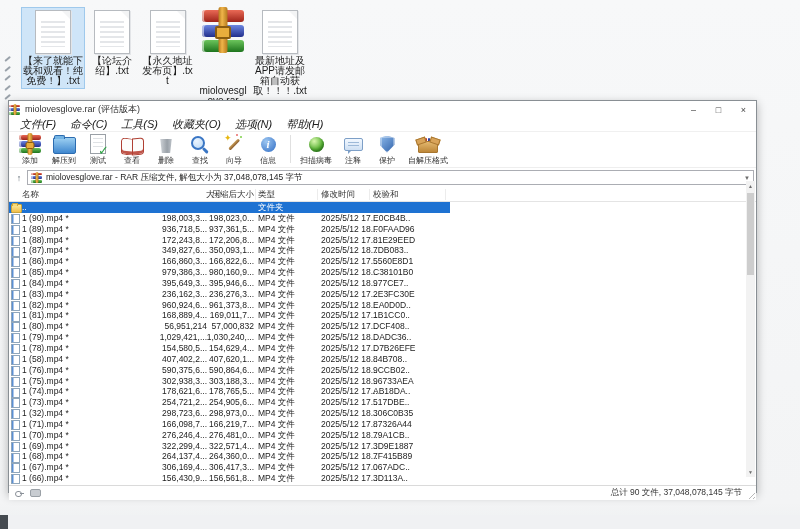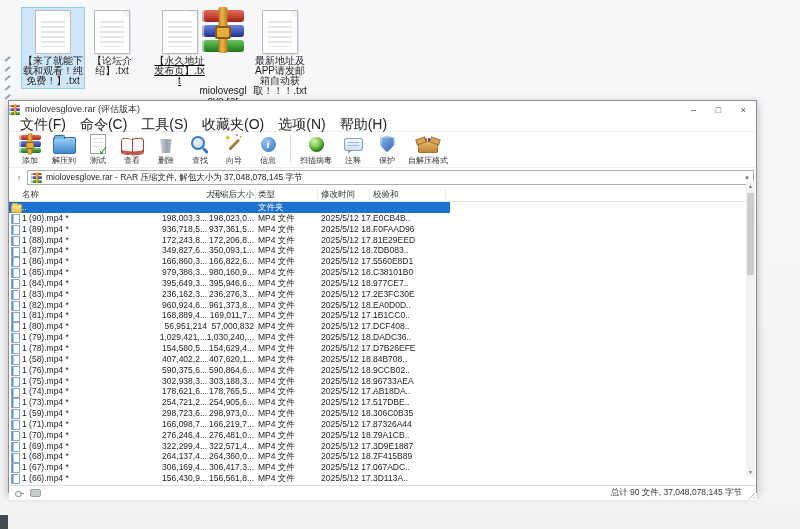--- a/index.html
+++ b/index.html
@@ -32,21 +32,21 @@
   
   .win{position:absolute;left:8px;top:100px;width:747px;height:391px;background:#fff;border:1px solid #898f94;box-shadow:0 3px 9px rgba(0,0,0,.28);}
   .titlebar{height:17px;display:flex;align-items:center;background:#fff;}
   .rar-mini{width:11px;height:10px;}
   .rar-mini .bar{height:2.6px;border-radius:1px;}
   .rar-mini .rar-strap{width:3px;top:-1px;bottom:0;}
   .title-text{font-size:9px;color:#333;margin-left:5px;}
   .win-controls{margin-left:auto;display:flex;height:100%;}
   .win-btn{width:25px;display:flex;align-items:center;justify-content:center;font-size:9px;color:#444;}
   .menubar{height:13px;display:flex;align-items:center;padding-left:4px;border-bottom:1px solid #f0f0f0;}
-  .menu-item{font-size:14px;color:#222;padding:0 7px;}
+  .menu-item{font-size:11px;color:#222;padding:0 7px;font-style:italic;}
   
   .toolbar{height:33px;display:flex;align-items:flex-start;padding:2px 2px 0 4px;border-bottom:1px solid #eee;}
   .tool-btn{display:flex;flex-direction:column;align-items:center;margin:0 4px;min-width:26px;}
   .tool-ic{height:20px;display:flex;align-items:center;justify-content:center;}
   .tool-label{font-size:8px;color:#333;margin-top:1px;white-space:nowrap;}
   .tool-sep{width:1px;height:28px;background:#e0e0e0;margin:1px 5px 0 5px;}
   .rar-tool{width:22px;height:19px;}
   .rar-tool .bar{height:5.4px;border-radius:2px;}
   .rar-tool .rar-strap{width:5px;top:-2px;}
   .rar-tool .rar-buckle{width:7px;height:5px;border-width:1.5px;}
@@ -140,21 +140,21 @@
         <div class="lines"></div>
       </div>
       <div class="desk-label">【来了就能下载和观看！纯免费！】.txt</div>
     </div>
     <div class="desk-cell" style="left: 86px; width: 50px;">
       <div class="txt-big">
         <div class="lines"></div>
       </div>
       <div class="desk-label">【论坛介绍】.txt</div>
     </div>
-    <div class="desk-cell" style="left: 152px; width: 53px; text-decoration: underline;">
+    <div class="desk-cell" style="left: 140px; width: 53px;">
       <div class="txt-big">
         <div class="lines"></div>
       </div>
       <div class="desk-label">【永久地址发布页】.txt</div>
     </div>
     <div class="desk-cell" style="left: 196px; width: 52px; gap: 32px;">
       <div class="rar-big rar-books">
         <div class="bar r"></div>
         <div class="bar b"></div>
         <div class="bar g"></div>
@@ -532,21 +532,21 @@
         <span class="c-size">254,721,2...</span>
         <span class="c-packed">254,905,6...</span>
         <span class="c-type">MP4 文件</span>
         <span class="c-mod">2025/5/12 17...</span>
         <span class="c-sum">517DBE..</span>
       </div>
       <div class="frow">
         <span class="c-icon">
           <i class="mp4-ic"></i>
         </span>
-        <span class="c-name">1 (59).mp4 *</span>
+        <span class="c-name">1 (32).mp4 *</span>
         <span class="c-size">298,723,6...</span>
         <span class="c-packed">298,973,0...</span>
         <span class="c-type">MP4 文件</span>
         <span class="c-mod">2025/5/12 18...</span>
         <span class="c-sum">306C0B35</span>
       </div>
       <div class="frow">
         <span class="c-icon">
           <i class="mp4-ic"></i>
         </span>

